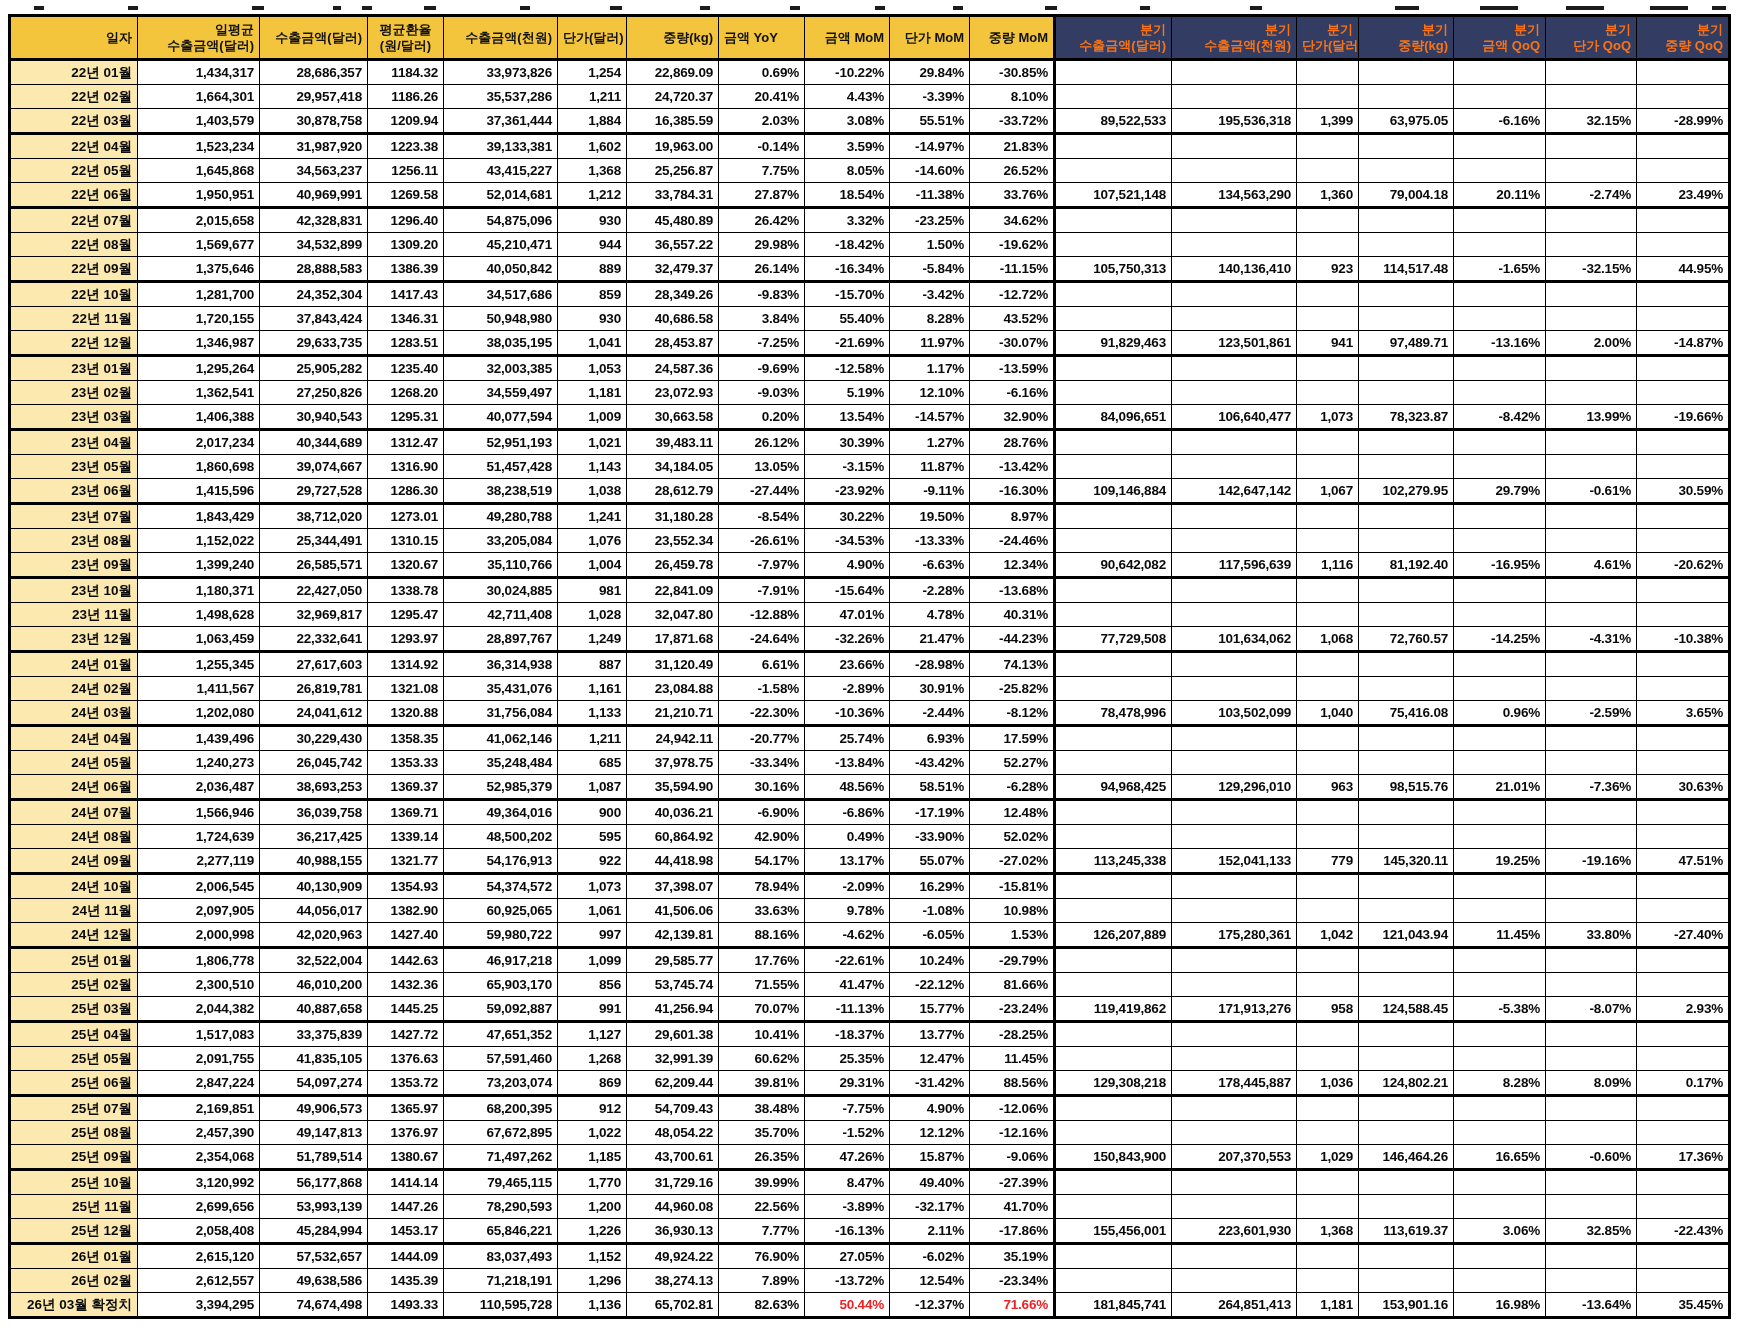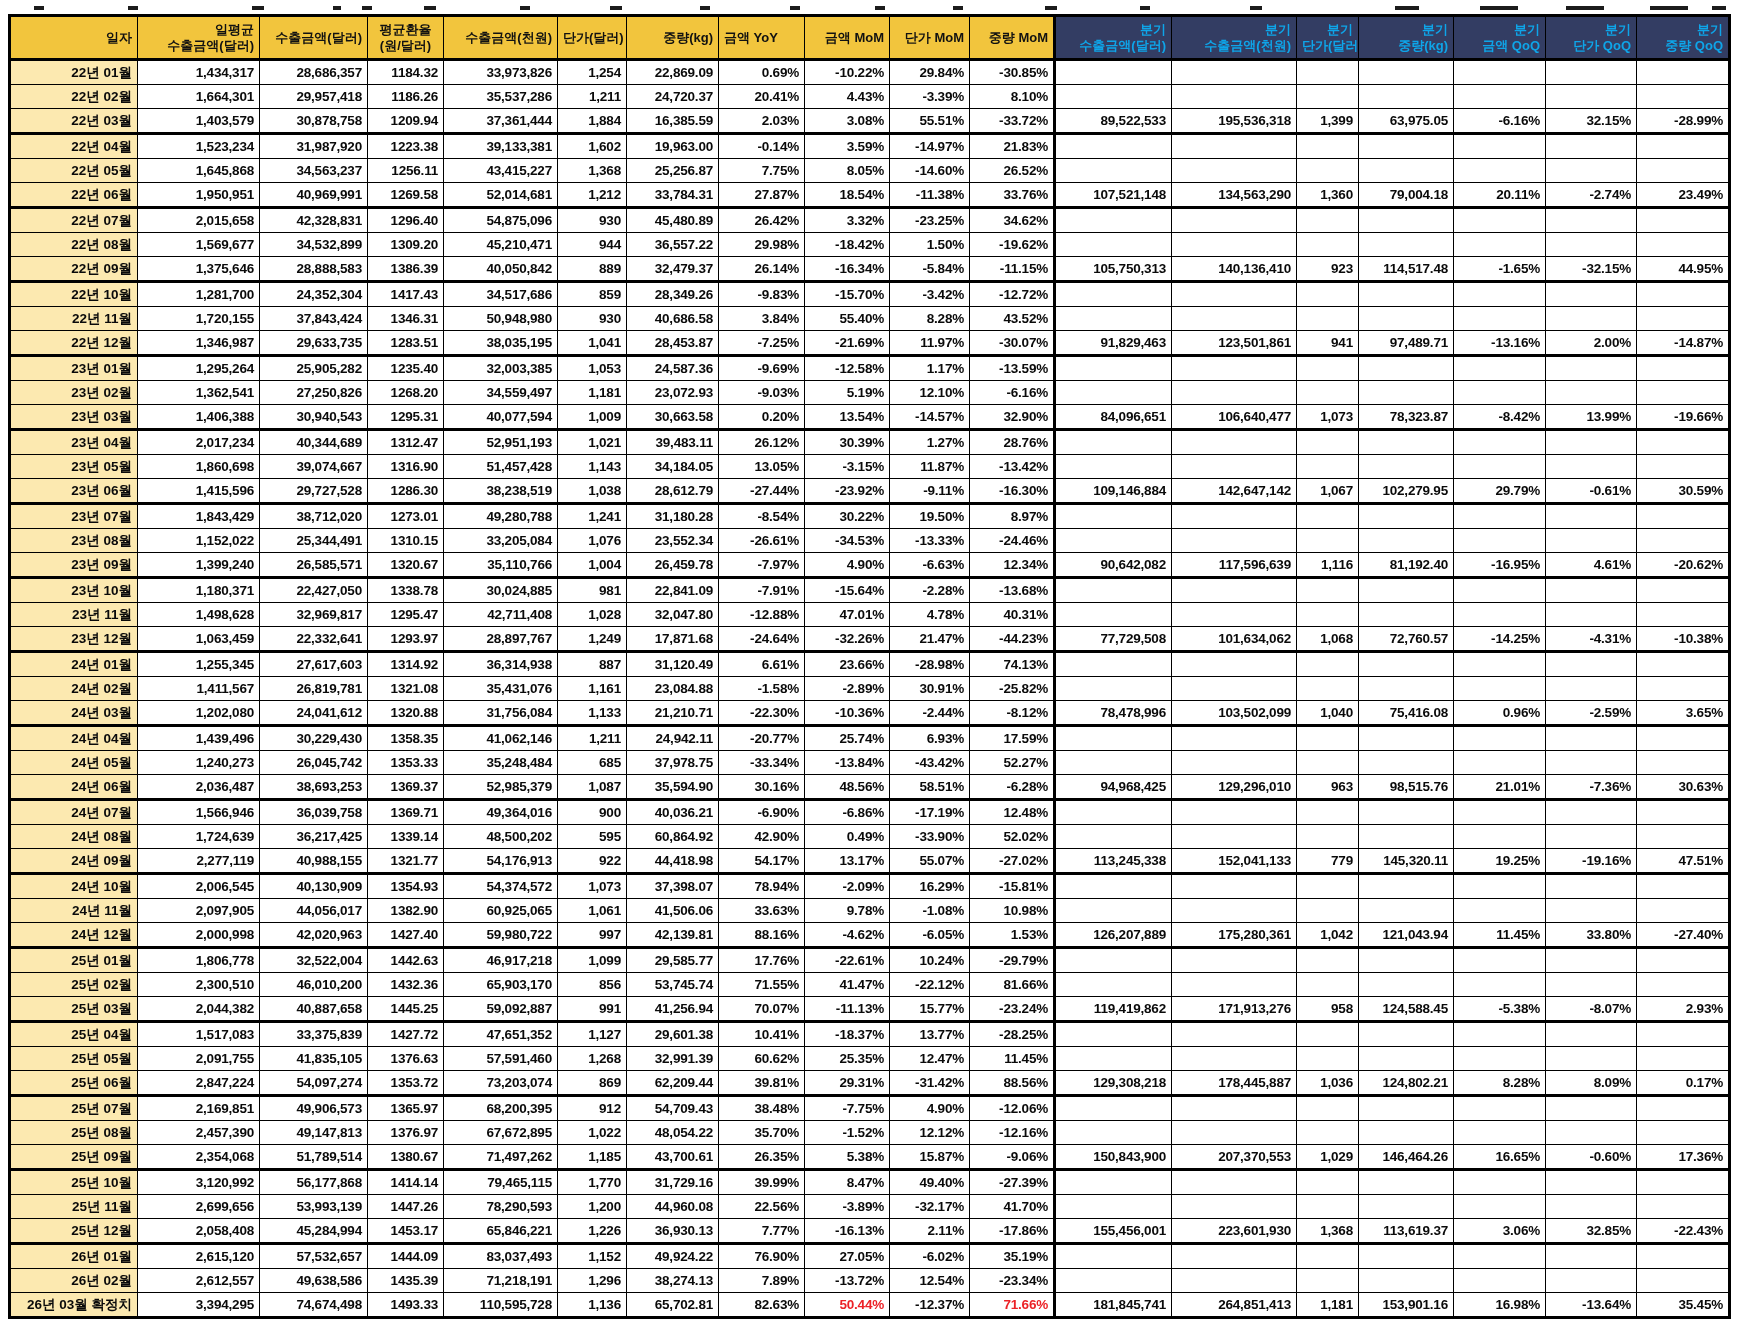--- a/index.html
+++ b/index.html
@@ -19,21 +19,21 @@
   }
   th,td{
     border:1px solid #000;overflow:hidden;white-space:nowrap;
     box-sizing:border-box;
   }
   th{
     height:44px;font-size:13px;line-height:16px;vertical-align:middle;
     padding:0 5px;
   }
   th.gold{background:var(--gold);color:#111;}
-  th.navy{background:var(--navy);color:#0ea5e9;}
+  th.navy{background:var(--navy);color:#f97316;}
   thead th{border-bottom:3px solid #000;}
   td{
     height:24px;font-size:13.5px;line-height:23px;padding:0 5px;
   }
   td.num{text-align:right;letter-spacing:-0.2px;}
   td.datecell{background:var(--dateyellow);text-align:right;}
   td.red{color:var(--red);}
   tr.qend td{border-bottom:3px solid #000;}
   .qdiv{border-left:3px solid #000 !important;}
 </style>
@@ -1035,21 +1035,21 @@
         </tr>
         <tr class="qend">
           <td class="datecell">25년 09월</td>
           <td class="num">2,354,068</td>
           <td class="num">51,789,514</td>
           <td class="num">1380.67</td>
           <td class="num">71,497,262</td>
           <td class="num">1,185</td>
           <td class="num">43,700.61</td>
           <td class="num">26.35%</td>
-          <td class="num">5.38%</td>
+          <td class="num">47.26%</td>
           <td class="num">15.87%</td>
           <td class="num">-9.06%</td>
           <td class="num qdiv">150,843,900</td>
           <td class="num">207,370,553</td>
           <td class="num">1,029</td>
           <td class="num">146,464.26</td>
           <td class="num">16.65%</td>
           <td class="num">-0.60%</td>
           <td class="num">17.36%</td>
         </tr>

